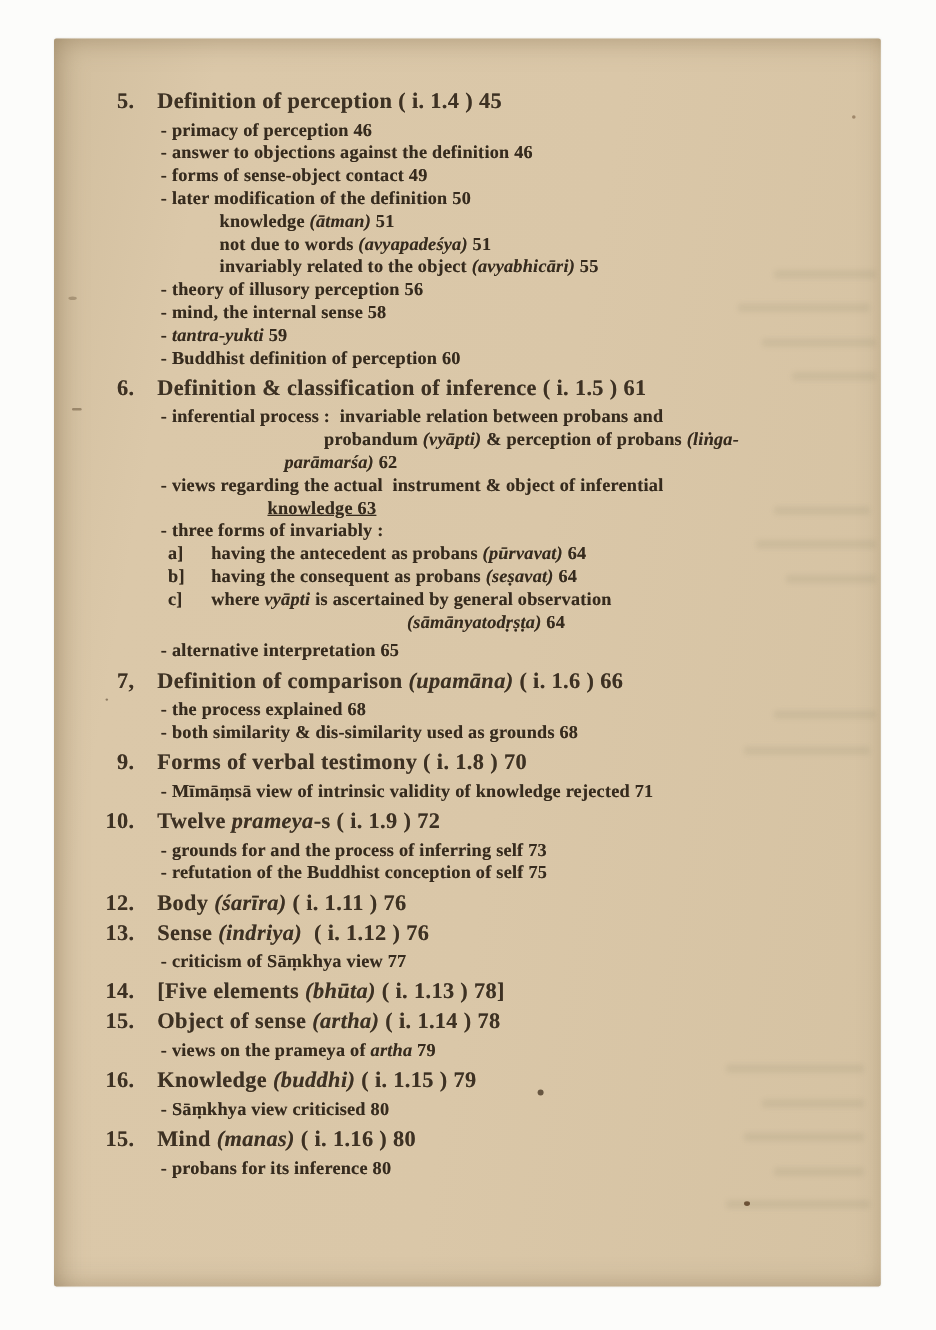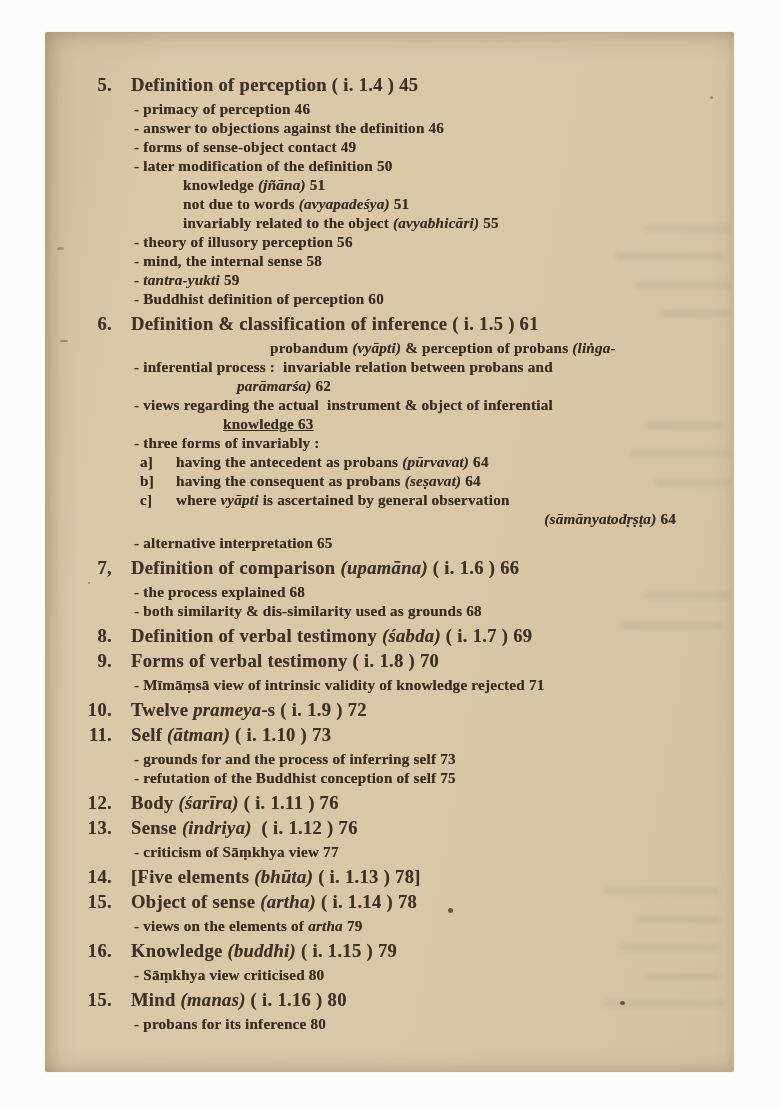--- a/index.html
+++ b/index.html
@@ -48,21 +48,21 @@
   .gap-top{margin-top:5px;}
   .num{display:inline-block;width:37px;text-align:right;margin-right:19px;}
   .marker{display:inline-block;width:36px;}
   .it{font-style:italic;}
   .ind-1{padding-left:59px;}
   .ind-2{padding-left:108px;}
   .ind-3{padding-left:65px;}
   .ind-4{padding-left:195px;}
   .ind-5{padding-left:162px;}
   .ind-6{padding-left:148px;text-decoration:underline;}
-  .right{text-align:right;padding-right:33px;}
+  .right{text-align:center;padding-right:33px;}
   
   .ghost{
     position:absolute;
     background:rgba(104,104,74,.10);
     filter:blur(2px);
     border-radius:3px;
     pointer-events:none;
   }
   
   .speck{
@@ -98,53 +98,51 @@
   <div class="speck" style="top:308px;left:15px;width:8px;height:2px;background:#6d5a40;opacity:.55;border-radius:1px;"></div>
   <div class="speck" style="top:550px;left:43px;width:2px;height:2px;background:#5b4a35;opacity:.6;"></div>
   <div class="speck" style="top:133px;left:163px;width:3px;height:3px;background:#846e50;opacity:.5;"></div>
 
   <div>
       <div class="line title-line"><span class="num">5.</span><span class="txt"><span>Definition of perception ( i. 1.4 ) 45</span></span></div>
       <div class="line ind-1"><span class="txt"><span>- primacy of perception 46</span></span></div>
       <div class="line ind-1"><span class="txt"><span>- answer to objections against the definition 46</span></span></div>
       <div class="line ind-1"><span class="txt"><span>- forms of sense-object contact 49</span></span></div>
       <div class="line ind-1"><span class="txt"><span>- later modification of the definition 50</span></span></div>
-      <div class="line ind-2"><span class="txt"><span>knowledge </span><span class="it">(jñāna)</span><span> 51</span></span></div>
+      <div class="line ind-2"><span class="txt"><span>knowledge </span><span class="it">(ātman)</span><span> 51</span></span></div>
       <div class="line ind-2"><span class="txt"><span>not due to words </span><span class="it">(avyapadeśya)</span><span> 51</span></span></div>
       <div class="line ind-2"><span class="txt"><span>invariably related to the object </span><span class="it">(avyabhicāri)</span><span> 55</span></span></div>
       <div class="line ind-1"><span class="txt"><span>- theory of illusory perception 56</span></span></div>
       <div class="line ind-1"><span class="txt"><span>- mind, the internal sense 58</span></span></div>
       <div class="line ind-1"><span class="txt"><span>- </span><span class="it">tantra-yukti</span><span> 59</span></span></div>
       <div class="line ind-1"><span class="txt"><span>- Buddhist definition of perception 60</span></span></div>
       <div class="line title-line"><span class="num">6.</span><span class="txt"><span>Definition &amp; classification of inference ( i. 1.5 ) 61</span></span></div>
+      <div class="line ind-1"><span class="txt"><span>- inferential process :  invariable relation between probans and</span></span></div>
       <div class="line ind-4"><span class="txt"><span>probandum </span><span class="it">(vyāpti)</span><span> &amp; perception of probans </span><span class="it">(liṅga-</span></span></div>
-      <div class="line ind-1"><span class="txt"><span>- inferential process :  invariable relation between probans and</span></span></div>
       <div class="line ind-5"><span class="txt"><span class="it">parāmarśa)</span><span> 62</span></span></div>
       <div class="line ind-1"><span class="txt"><span>- views regarding the actual  instrument &amp; object of inferential</span></span></div>
       <div class="line ind-6"><span class="txt"><span>knowledge 63</span></span></div>
       <div class="line ind-1"><span class="txt"><span>- three forms of invariably :</span></span></div>
       <div class="line ind-3"><span class="marker">a]</span><span class="txt"><span>having the antecedent as probans </span><span class="it">(pūrvavat)</span><span> 64</span></span></div>
       <div class="line ind-3"><span class="marker">b]</span><span class="txt"><span>having the consequent as probans </span><span class="it">(seṣavat)</span><span> 64</span></span></div>
       <div class="line ind-3"><span class="marker">c]</span><span class="txt"><span>where </span><span class="it">vyāpti</span><span> is ascertained by general observation</span></span></div>
       <div class="line ind-1 right"><span class="txt"><span class="it">(sāmānyatodṛṣṭa)</span><span> 64</span></span></div>
       <div class="line ind-1 gap-top"><span class="txt"><span>- alternative interpretation 65</span></span></div>
       <div class="line title-line"><span class="num">7,</span><span class="txt"><span>Definition of comparison </span><span class="it">(upamāna)</span><span> ( i. 1.6 ) 66</span></span></div>
       <div class="line ind-1"><span class="txt"><span>- the process explained 68</span></span></div>
       <div class="line ind-1"><span class="txt"><span>- both similarity &amp; dis-similarity used as grounds 68</span></span></div>
-      <div class="line title-line"><span class="num">8.</span><span class="txt"><span>Definition of verbal testimony </span><span class="it">(śabda)</span><span> ( i. 1.7 ) 69</span></span></div>
       <div class="line title-line"><span class="num">9.</span><span class="txt"><span>Forms of verbal testimony ( i. 1.8 ) 70</span></span></div>
       <div class="line ind-1"><span class="txt"><span>- Mīmāṃsā view of intrinsic validity of knowledge rejected 71</span></span></div>
       <div class="line title-line"><span class="num">10.</span><span class="txt"><span>Twelve </span><span class="it">prameya</span><span>-s ( i. 1.9 ) 72</span></span></div>
-      <div class="line title-line"><span class="num">11.</span><span class="txt"><span>Self </span><span class="it">(ātman)</span><span> ( i. 1.10 ) 73</span></span></div>
       <div class="line ind-1"><span class="txt"><span>- grounds for and the process of inferring self 73</span></span></div>
       <div class="line ind-1"><span class="txt"><span>- refutation of the Buddhist conception of self 75</span></span></div>
       <div class="line title-line"><span class="num">12.</span><span class="txt"><span>Body </span><span class="it">(śarīra)</span><span> ( i. 1.11 ) 76</span></span></div>
       <div class="line title-line"><span class="num">13.</span><span class="txt"><span>Sense </span><span class="it">(indriya)</span><span>  ( i. 1.12 ) 76</span></span></div>
       <div class="line ind-1"><span class="txt"><span>- criticism of Sāṃkhya view 77</span></span></div>
       <div class="line title-line"><span class="num">14.</span><span class="txt"><span>[Five elements </span><span class="it">(bhūta)</span><span> ( i. 1.13 ) 78]</span></span></div>
       <div class="line title-line"><span class="num">15.</span><span class="txt"><span>Object of sense </span><span class="it">(artha)</span><span> ( i. 1.14 ) 78</span></span></div>
-      <div class="line ind-1"><span class="txt"><span>- views on the elements of </span><span class="it">artha</span><span> 79</span></span></div>
+      <div class="line ind-1"><span class="txt"><span>- views on the prameya of </span><span class="it">artha</span><span> 79</span></span></div>
       <div class="line title-line"><span class="num">16.</span><span class="txt"><span>Knowledge </span><span class="it">(buddhi)</span><span> ( i. 1.15 ) 79</span></span></div>
       <div class="line ind-1"><span class="txt"><span>- Sāṃkhya view criticised 80</span></span></div>
       <div class="line title-line"><span class="num">15.</span><span class="txt"><span>Mind </span><span class="it">(manas)</span><span> ( i. 1.16 ) 80</span></span></div>
       <div class="line ind-1"><span class="txt"><span>- probans for its inference 80</span></span></div>
     </div>
 </div>
 
 </body></html>

